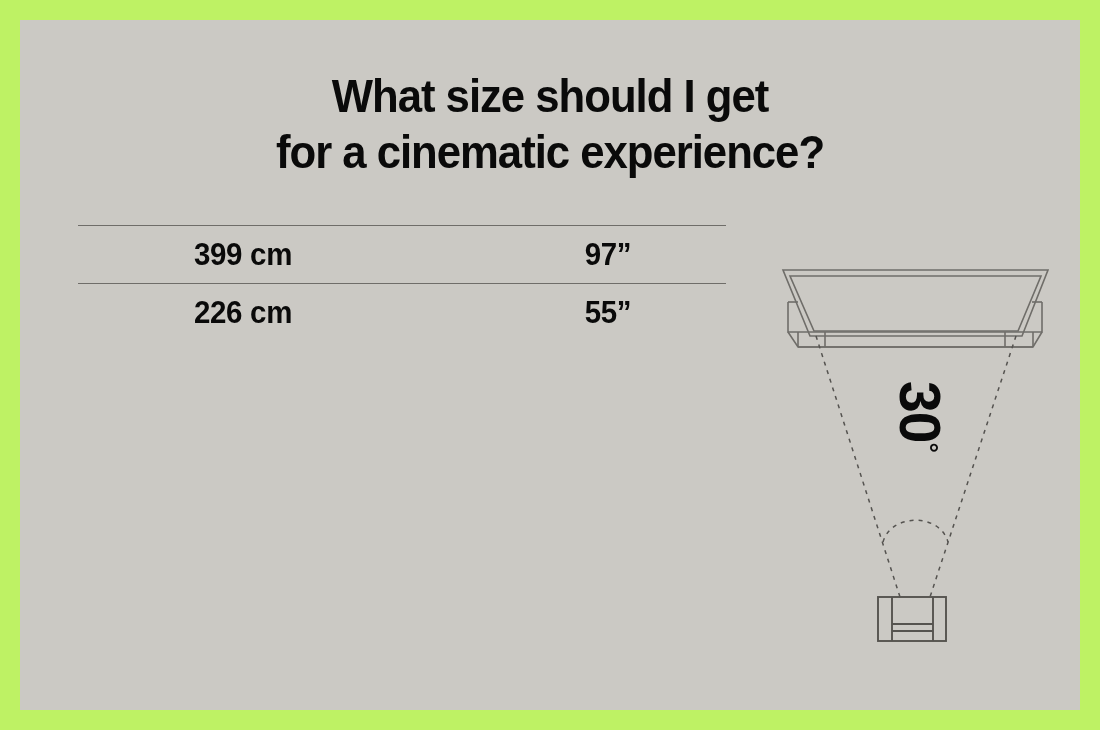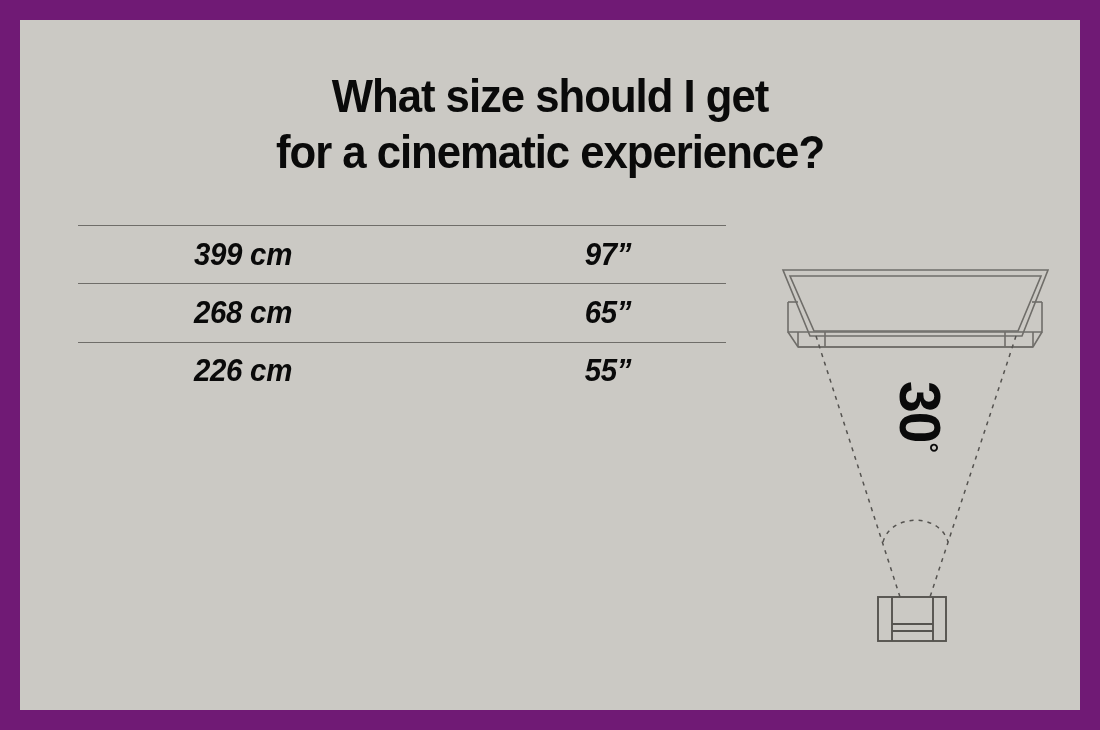--- a/index.html
+++ b/index.html
@@ -6,21 +6,21 @@
   html,body{margin:0;padding:0;}
   body{
     width:1100px;height:730px;
     background:#ffffff;
     font-family:"Liberation Sans", sans-serif;
     overflow:hidden;
   }
   #infographic{
     position:relative;
     width:1100px;height:730px;
-    background:#701a75;
+    background:#bef264;
   }
   .panel{
     position:absolute;
     left:20px;top:20px;
     width:1060px;height:690px;
     background:#cbc9c4;
   }
   
   .title{
     position:absolute;
@@ -52,21 +52,21 @@
     bottom:6px;
     color:#0a0a0a;
     font-weight:normal;
     font-size:31px;
     line-height:34px;
     letter-spacing:-0.4px;
     transform:scaleX(0.95);
   }
   .th-distance{left:30px;transform-origin:left bottom;}
   .th-size{left:455px;width:150px;text-align:center;transform-origin:center bottom;}
-  .rows{position:relative;font-style:italic;}
+  .rows{position:relative;}
   .row{
     position:relative;
     height:57.4px;
     border-top:1.3px solid #6f6d69;
   }
   .cell{
     position:absolute;
     top:50%;
     transform:translateY(-50%) scaleX(0.95);
     color:#0a0a0a;
@@ -124,24 +124,20 @@
 
       <div class="rows">
 
         <div class="row">
           <div class="cell cell-distance">399 cm</div>
           <div class="cell cell-size">97”</div>
         </div>
 
 
 
-        <div class="row">
-          <div class="cell cell-distance">268 cm</div>
-          <div class="cell cell-size">65”</div>
-        </div>
 
         <div class="row">
           <div class="cell cell-distance">226 cm</div>
           <div class="cell cell-size">55”</div>
         </div>
 
 
       </div>
     </div>
 

